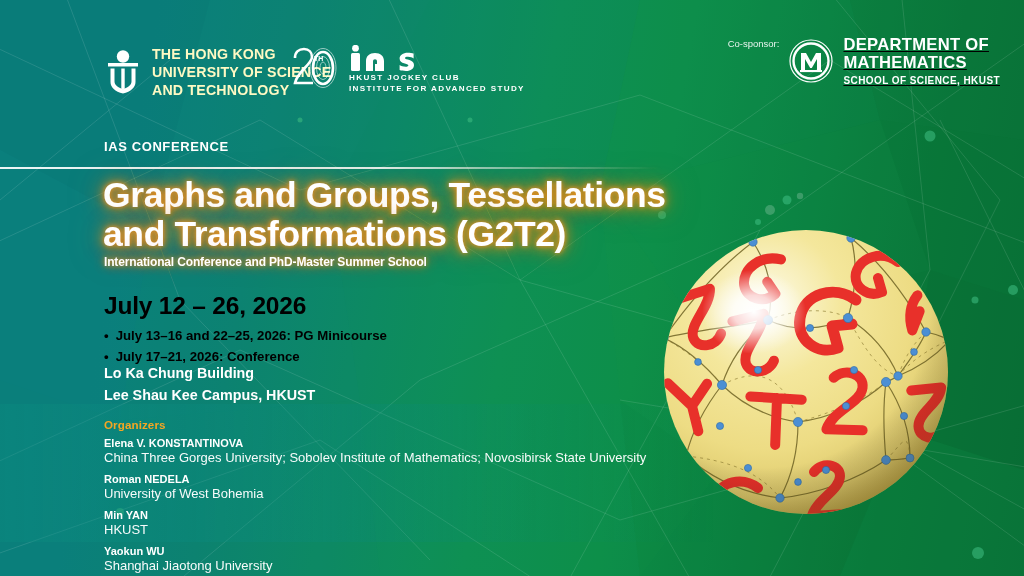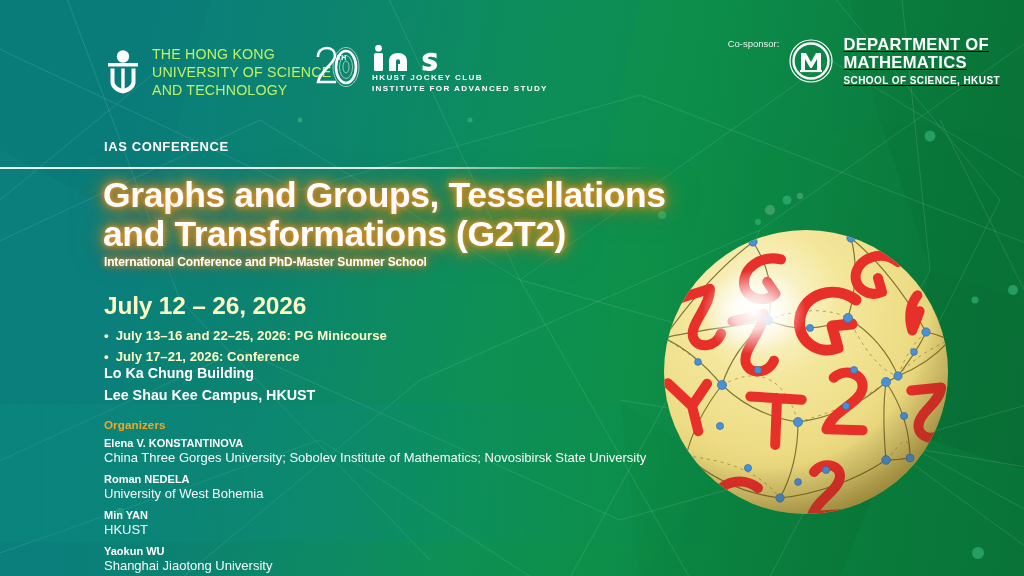--- a/index.html
+++ b/index.html
@@ -30,23 +30,23 @@
     position: absolute; left: 0; top: 404px; width: 100%; height: 138px;
     background: linear-gradient(90deg, rgba(12,140,128,.42) 0%, rgba(12,140,128,.30) 28%, rgba(12,140,128,.10) 52%, rgba(12,140,128,0) 70%);
     pointer-events: none;
   }
 
   
   .header { position: absolute; left: 0; top: 0; width: 100%; height: 118px; }
 
   .hkust-logo { position: absolute; left: 104px; top: 45px; display: flex; align-items: center; gap: 10px; }
   .hkust-mark { width: 38px; height: 46px; }
-  .hkust-words { color: #bef264; font-size: 14.2px; font-weight: 400; line-height: 1.28; letter-spacing: .18px; white-space: nowrap; }
-
-  .ias-logo { position: absolute; left: 313px; top: 44px; display: flex; align-items: flex-start; gap: 9px; }
+  .hkust-words { color: #fef9c3; font-size: 14.2px; font-weight: 700; line-height: 1.28; letter-spacing: .18px; white-space: nowrap; }
+
+  .ias-logo { position: absolute; left: 290px; top: 44px; display: flex; align-items: center; gap: 9px; }
   .ias-20 { width: 50px; height: 48px; }
   .ias-right { padding-top: 1px; }
   .ias-word { height: 27px; display: block; }
   .ias-sub1, .ias-sub2 {
     color:#fff; font-size: 8.1px; font-weight: 700; letter-spacing: 1.35px;
     white-space: nowrap; line-height: 1.35;
   }
   .ias-sub1 { margin-top: 1px; }
 
   .cosponsor { position: absolute; right: 24px; top: 36px; display: flex; align-items: center; gap: 9px; }
@@ -79,21 +79,21 @@
   }
   .subtitle {
     position: absolute; left: 104px; top: 255px; width: 640px;
     color: #ffffff; font-size: 12px; font-weight: 700; letter-spacing: -.15px;
     text-shadow:
       0 0 5px rgba(244,150,36,.95),
       0 0 11px rgba(240,136,24,.86),
       0 0 21px rgba(234,128,18,.58);
   }
 
-  .dates { position: absolute; left: 104px; top: 292px; color: #fef9c3; }
+  .dates { position: absolute; left: 104px; top: 292px; color: #000000; }
   .dates-main { font-size: 24.5px; font-weight: 700; letter-spacing: -.2px; }
   .dates-list { list-style: none; margin-top: 5px; }
   .dates-list li { font-size: 13.2px; font-weight: 700; line-height: 1.62; display: flex; gap: 7px; }
   .bullet { font-size: 13.2px; line-height: 1.62; }
 
   .venue { position: absolute; left: 104px; top: 363px; color: #fff; font-size: 14.3px; font-weight: 700; line-height: 1.52; }
 
   .organizers { position: absolute; left: 104px; top: 418px; }
   .org-title { color: #f5a623; font-size: 11.6px; font-weight: 700; letter-spacing: .1px; margin-bottom: 6px; }
   .org-item { margin-bottom: 6px; }

